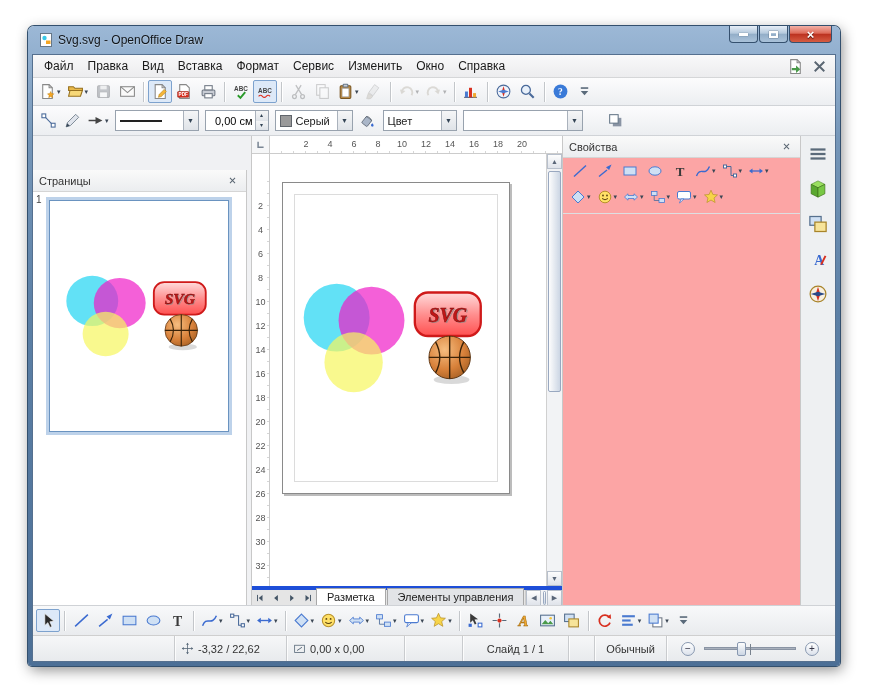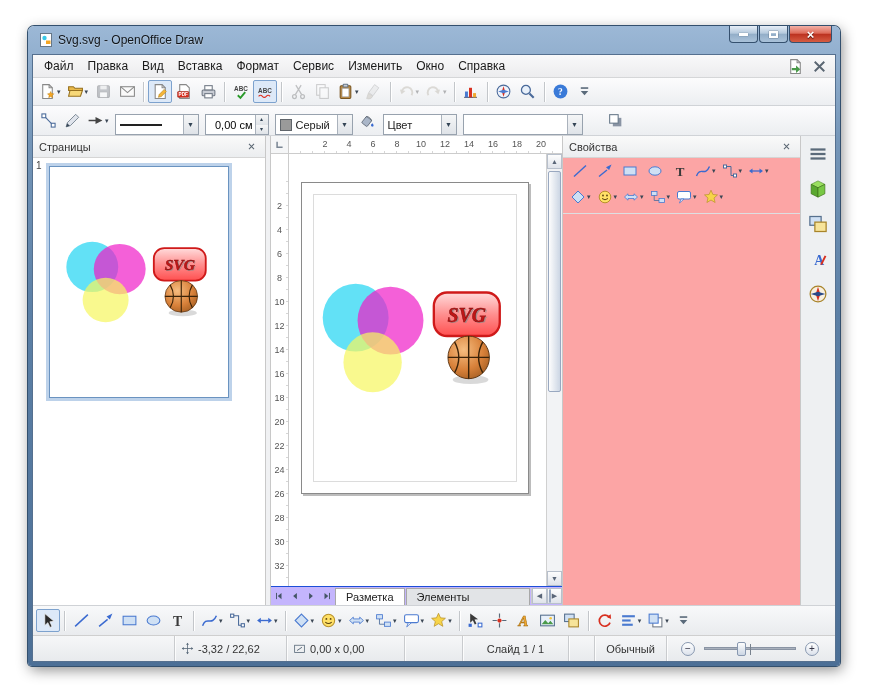--- a/index.html
+++ b/index.html
@@ -19,21 +19,21 @@
   .glyph-min{width:9px;height:3px;background:#fff;box-shadow:0 0 1px #234;}
   .glyph-max{width:9px;height:7px;border:2px solid #fff;box-shadow:0 0 1px #234;}
   .glyph-close{color:#fff;font-size:13px;font-weight:bold;line-height:13px;text-shadow:0 1px 1px #501008;}
 
   .win-body{height:calc(100% - 28px);background:#f0f1f3;border:1px solid #55708f;display:flex;flex-direction:column;overflow:hidden;}
 
   .menubar{height:23px;background:linear-gradient(#f9f9fa,#ececee);border-bottom:1px solid #d5d6d8;display:flex;align-items:center;padding:0 4px;font-size:12px;color:#1a1a1a;flex:none;}
   .menu-item{padding:2px 7px;}
   .menubar-right{margin-left:auto;display:flex;align-items:center;}
 
-  .toolbar{display:flex;padding:8px 3px;background:linear-gradient(#fcfcfd,#eceef1);border-bottom:1px solid #d0d3d7;flex:none;}
+  .toolbar{display:flex;align-items:center;padding:2px 3px;background:linear-gradient(#fcfcfd,#eceef1);border-bottom:1px solid #d0d3d7;flex:none;}
   .tb1{height:28px;}
   .tb2{height:30px;}
   .toolbar.bottom{height:30px;border-top:1px solid #cfd2d6;border-bottom:none;background:linear-gradient(#f8f9fa,#e9ebee);}
   .tbtn{display:inline-flex;align-items:center;justify-content:center;height:23px;min-width:24px;border:1px solid transparent;border-radius:2px;background:transparent;padding:0 2px;margin:0;}
   .tbtn.pressed{background:#dde9f8;border-color:#7da2ce;}
   .tbtn.disabled{opacity:.38;filter:grayscale(.9);}
   .ticon{width:17px;height:17px;flex:none;}
   .dd{font-size:7px;color:#3a4654;margin-left:1px;}
   .tsep{width:1px;height:20px;background:#c3c6ca;box-shadow:1px 0 0 #fff;margin:0 4px;flex:none;}
 
@@ -41,21 +41,21 @@
   .carrow{width:15px;height:100%;margin-left:auto;background:linear-gradient(#f5f6f7,#dfe3e8);border-left:1px solid #aab2bc;display:flex;align-items:center;justify-content:center;font-size:7px;color:#345;}
   .line-preview{width:42px;height:2px;background:#222;margin-right:4px;}
   .spin{width:64px;height:21px;background:#fff;border:1px solid #98a2ae;display:flex;align-items:center;font-size:11px;margin:0 3px;}
   .spin-val{flex:1;text-align:right;padding-right:2px;}
   .spin-btns{width:13px;height:100%;border-left:1px solid #aab2bc;display:flex;flex-direction:column;}
   .spin-btns span{flex:1;font-size:6px;line-height:9px;text-align:center;color:#345;background:linear-gradient(#f5f6f7,#dfe3e8);}
   .swatch{width:12px;height:12px;background:#9a9a9a;border:1px solid #60656b;margin-right:4px;flex:none;}
 
   .main{flex:1;display:flex;overflow:hidden;}
 
-  .pages-panel{width:233px;flex:none;background:#fff;border-right:1px solid #c8c8c8;display:flex;flex-direction:column;}
+  .pages-panel{width:214px;flex:none;background:#fff;border-right:1px solid #c8c8c8;display:flex;flex-direction:column;margin-top:34px;}
   .panel-header{height:22px;background:linear-gradient(#fafafa,#ebedef);border-bottom:1px solid #d5d5d5;display:flex;align-items:center;padding:0 6px;font-size:11px;color:#333;flex:none;}
   .panel-close{margin-left:auto;width:16px;height:16px;display:flex;align-items:center;justify-content:center;border:none;background:transparent;padding:0;}
   .panel-close svg{width:9px;height:9px;}
   .pages-body{flex:1;position:relative;background:#fff;}
   .thumb{position:absolute;left:16px;top:8px;width:180px;height:232px;background:#fff;border:1px solid #6a93c0;box-shadow:0 0 0 3px #bdd2ea;}
   .thumb svg{position:absolute;left:0;top:0;width:100%;height:100%;}
   .page-num{position:absolute;left:3px;top:2px;font-size:10px;color:#444;z-index:2;}
 
   .splitter{width:5px;background:#f0f1f3;border-right:1px solid #c8c8c8;flex:none;}
 
@@ -73,21 +73,21 @@
   .canvas-view{flex:1;position:relative;background:#fff;overflow:hidden;}
   .page{position:absolute;left:12px;top:28px;width:228px;height:312px;background:#fff;border:1px solid #8a8a8a;box-shadow:2px 2px 0 #bcbcbc;}
   .page-margin{position:absolute;left:11px;top:11px;right:11px;bottom:11px;border:1px solid #dcdcdc;}
   .page svg.drawing{position:absolute;left:0;top:0;width:100%;height:100%;}
 
   .vscroll{width:16px;flex:none;background:#f2f3f5;border-left:1px solid #d0d0d0;display:flex;flex-direction:column;align-items:stretch;}
   .sarrow{height:15px;flex:none;display:flex;align-items:center;justify-content:center;font-size:7px;color:#5a6678;background:linear-gradient(#fdfdfd,#dfe3ea);border:1px solid #b8c0cc;}
   .vtrack{flex:1;position:relative;}
   .vthumb{position:absolute;left:1px;right:1px;top:2px;height:55%;background:linear-gradient(to right,#fdfdfd,#ccd6e4);border:1px solid #99a8c0;border-radius:2px;}
 
-  .tabs-row{height:19px;flex:none;display:flex;align-items:flex-end;background:#c4b5fd;border-top:1px solid #1d4ed8;}
+  .tabs-row{height:19px;flex:none;display:flex;align-items:flex-end;background:#e5e5e5;border-top:4px solid #1d4ed8;}
   .tab-nav{display:flex;align-items:center;height:100%;}
   .tab-nav .tbtn{height:16px;min-width:16px;padding:0;}
   .tab-nav .ticon{width:10px;height:10px;}
   .tabs{display:flex;align-items:flex-end;height:100%;}
   .tab{padding:2px 10px 0;font-size:11px;color:#222;border:1px solid #a8a8a8;border-bottom:none;margin-right:1px;background:#e2e4e7;height:17px;}
   .tab.active{background:#fff;}
   .hscroll{flex:1;height:16px;align-self:center;display:flex;background:#f2f3f5;border-left:1px solid #ccc;}
   .htrack{flex:1;position:relative;}
   .hthumb{position:absolute;top:1px;bottom:1px;left:2px;width:55%;background:linear-gradient(#fdfdfd,#ccd6e4);border:1px solid #99a8c0;border-radius:2px;}
   .hscroll .sarrow{width:15px;height:100%;}

